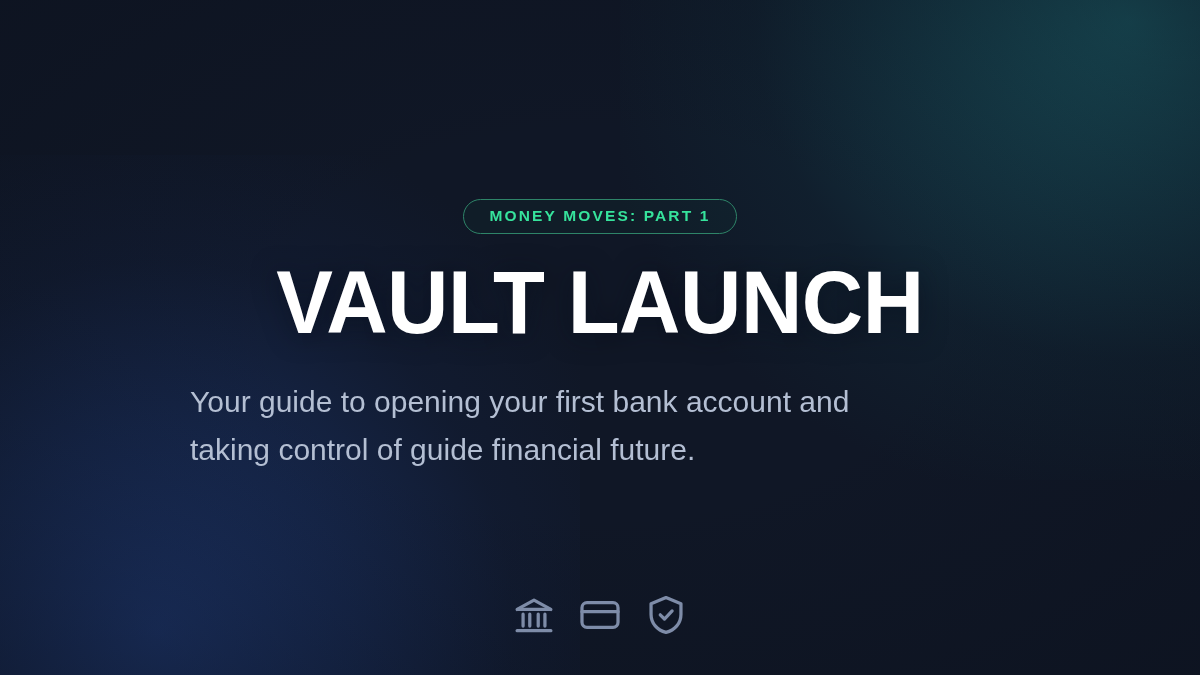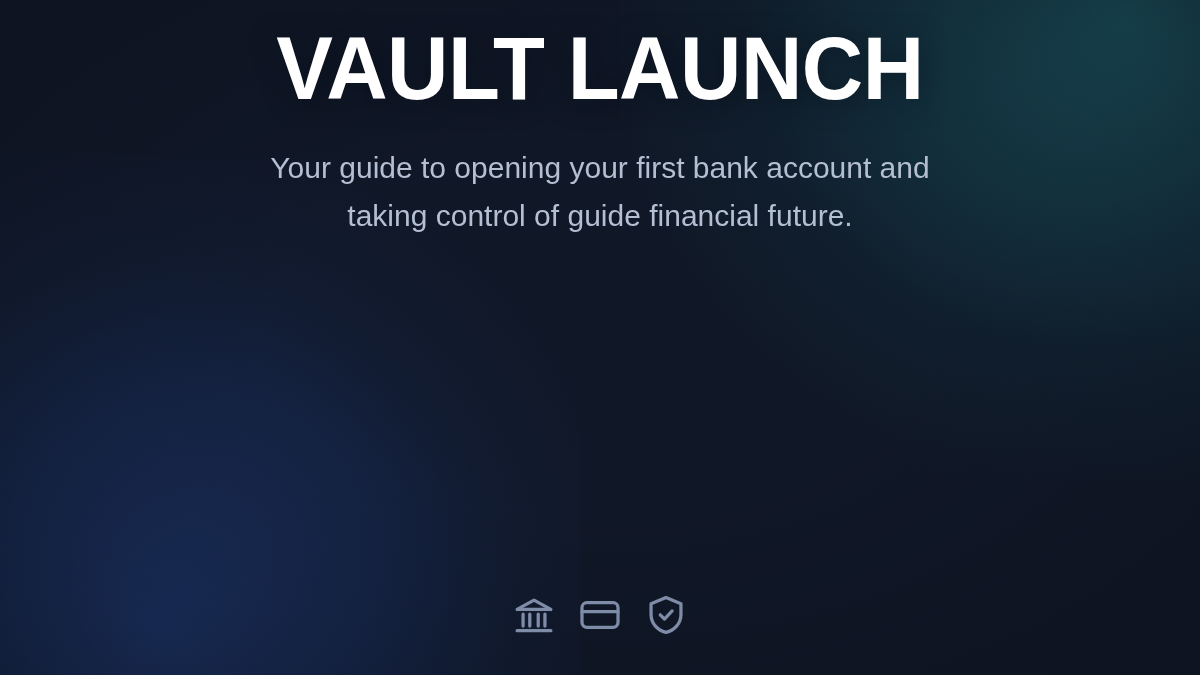--- a/index.html
+++ b/index.html
@@ -86,21 +86,21 @@
     white-space:nowrap;
     transform:scaleX(0.955);
     transform-origin:center;
     text-shadow:0 2px 26px rgba(8,14,28,0.55);
   }
 
   
   .subtitle {
     margin-top:31px;
     width:820px;
-    text-align:center;
+    text-align:left;
     color:#b4bfd3;
     font-size:30px;
     line-height:48px;
     font-weight:normal;
   }
   .subtitle span { display:block; }
 
   
   .icon-row {
     position:absolute;
@@ -117,20 +117,21 @@
 <body>
 
 <div id="slide">
 
   <div class="glow glow-teal"></div>
   <div class="glow glow-blue"></div>
   <div class="glow glow-vignette"></div>
 
   <div class="content">
 
+    <div class="badge">MONEY MOVES: PART 1</div>
 
     <h1 class="title">VAULT LAUNCH</h1>
 
     <p class="subtitle">
       <span>Your guide to opening your first bank account and</span>
       <span>taking control of guide financial future.</span>
     </p>
 
   </div>
 

